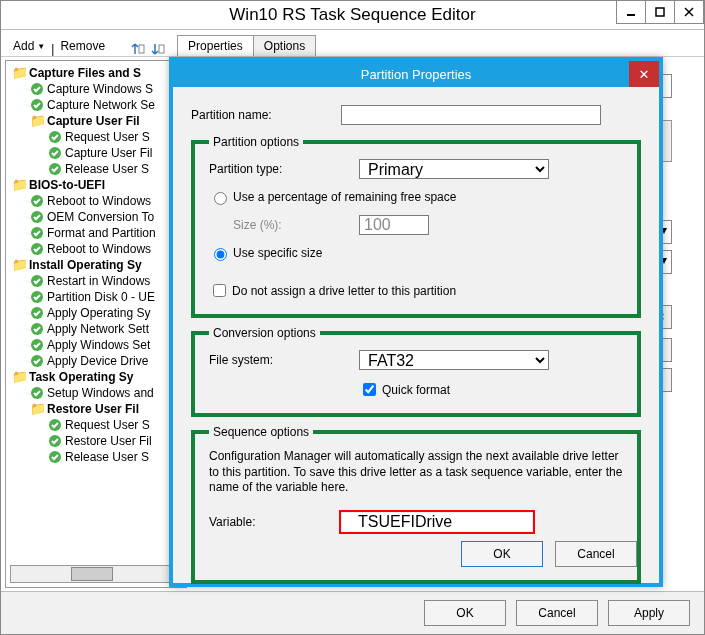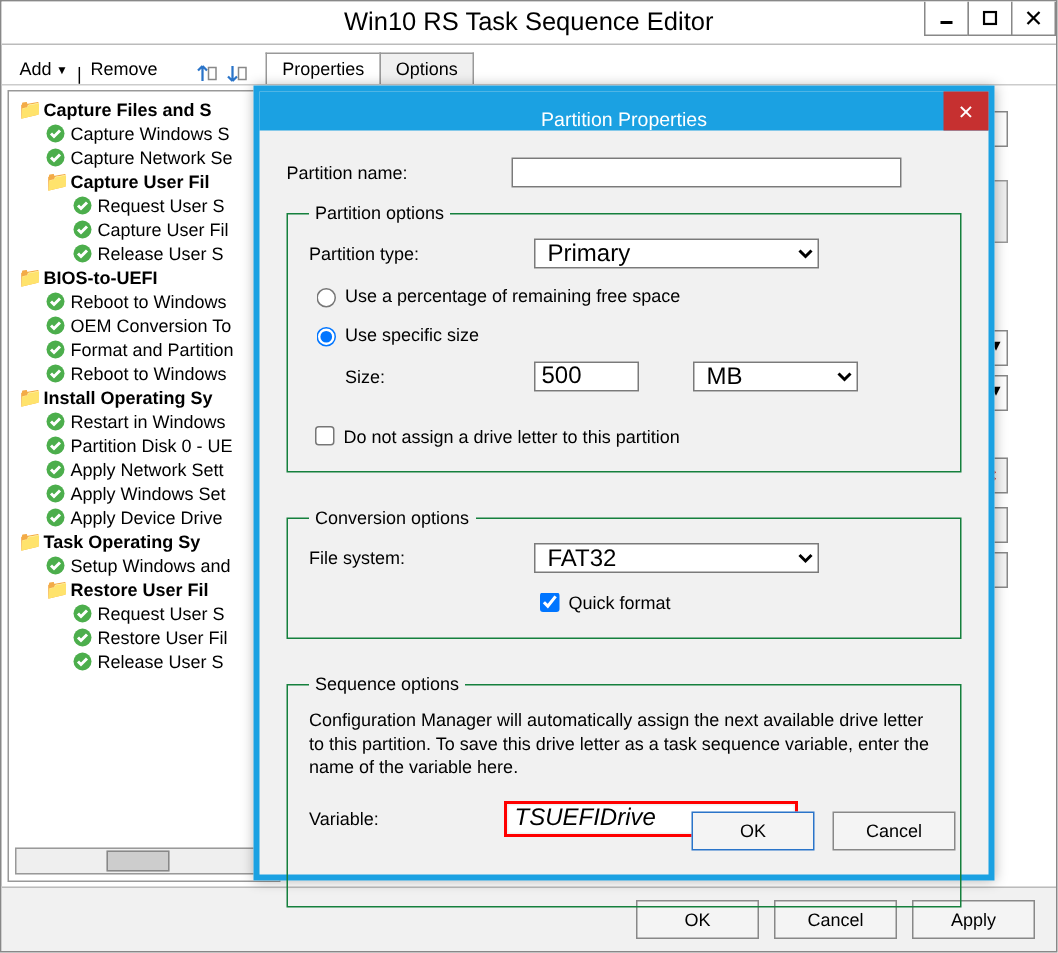--- a/index.html
+++ b/index.html
@@ -29,27 +29,27 @@
   .r-field{position:absolute;border:1px solid #888;background:#fff;height:22px}
   .r-text{position:absolute;font-size:12px}
   .r-scroll{position:absolute;right:0;width:16px;border:1px solid #999;background:#efefef}
   .mini-row{position:absolute;display:flex;gap:4px}
   .mini-btn{width:22px;height:22px;border:1px solid #888;display:flex;align-items:center;justify-content:center;background:#f4f4f4}
   .list-box{position:absolute;border:1px solid #888;background:#fff}
   .list-sel{background:#39f;height:18px;margin-top:4px}
   .bottom-bar{position:absolute;left:0;right:0;bottom:0;height:42px;border-top:1px solid #bbb;background:#f1f1f1;display:flex;align-items:center;justify-content:flex-end;padding-right:14px;gap:10px}
   .btn{width:80px;height:24px;border:1px solid #888;background:#f4f4f4;display:flex;align-items:center;justify-content:center}
   .modal{position:absolute;top:56px;left:168px;width:494px;height:530px;background:#f1f1f1;border:4px solid #1ba1e2;box-sizing:border-box;box-shadow:0 0 8px rgba(0,0,0,.3)}
-  .modal-header{height:26px;background:#1ba1e2;color:#fff;display:flex;align-items:flex-end;justify-content:center;position:relative;font-size:13px}
+  .modal-header{height:26px;background:#1ba1e2;color:#fff;display:flex;align-items:center;justify-content:center;position:relative;font-size:13px}
   .modal-close{position:absolute;right:0;top:0;width:30px;height:26px;background:#c63030;color:#fff;display:flex;align-items:center;justify-content:center;font-size:13px}
   .modal-body{padding:18px;position:relative;height:calc(100% - 26px);box-sizing:border-box}
   .row{display:flex;align-items:center;margin-bottom:10px}
   .lbl{width:150px}
   .dis{color:#888}
-  fieldset{border:1px solid #15803d;padding:10px 14px 14px;margin:0 0 23px}
+  fieldset{border:4px solid #15803d;padding:10px 14px 14px;margin:0 0 8px}
   legend{padding:0 4px}
   .txt,.sel,.num{height:20px;border:1px solid #7a7a7a;background:#fff;padding:0 4px;font-family:inherit;font-size:16px;box-sizing:border-box}
   .txt{width:250px}
   .sel{width:190px}
   .num{width:70px;margin-right:6px}
   .radio,.chk{margin-right:6px}
   .adv-text{line-height:1.3;margin-bottom:14px}
   .var-highlight{border:2px solid red;padding:1px;display:inline-block}
   .modal-btns{position:absolute;bottom:16px;right:22px;display:flex;gap:12px}
   svg{display:block}
@@ -201,20 +201,27 @@
           <circle cx="7" cy="7" r="6" fill="#4cae4c"></circle>
           <path d="M4 7l2 2 4-4" stroke="#fff" stroke-width="2" fill="none"></path>
         </svg>
         <span>Partition Disk 0 - UE</span>
       </div>
     <div class="tree-row ind2">
         <svg class="ico">
           <circle cx="7" cy="7" r="6" fill="#4cae4c"></circle>
           <path d="M4 7l2 2 4-4" stroke="#fff" stroke-width="2" fill="none"></path>
         </svg>
+        <span>Apply Operating Sy</span>
+      </div>
+    <div class="tree-row ind2">
+        <svg class="ico">
+          <circle cx="7" cy="7" r="6" fill="#4cae4c"></circle>
+          <path d="M4 7l2 2 4-4" stroke="#fff" stroke-width="2" fill="none"></path>
+        </svg>
         <span>Apply Network Sett</span>
       </div>
     <div class="tree-row ind2">
         <svg class="ico">
           <circle cx="7" cy="7" r="6" fill="#4cae4c"></circle>
           <path d="M4 7l2 2 4-4" stroke="#fff" stroke-width="2" fill="none"></path>
         </svg>
         <span>Apply Windows Set</span>
       </div>
     <div class="tree-row ind2">
@@ -323,29 +330,27 @@
     <fieldset>
       <legend>Partition options</legend>
       <div class="row">
         <span class="lbl">Partition type:</span>
         <select class="sel"><option>Primary</option></select>
       </div>
       <div class="row">
         <input type="radio" class="radio" style="">
         <span>Use a percentage of remaining free space</span>
       </div>
+      <div class="row" style="padding-left:24px">
+        <span class="lbl dis" style="width:126px">Size (%):</span>
+        <input class="num dis" disabled="" value="100" style="">
+      </div>
       <div class="row">
         <input type="radio" class="radio" checked="" style="">
         <span>Use specific size</span>
-      </div>
-      <div class="row" style="padding-left:24px">
-        <span class="lbl" style="width:126px">Size:</span>
-        <input class="num" value="500" style="">
-        <span style="width:30px"></span>
-        <select class="sel" style="width:110px"><option>MB</option></select>
       </div>
       <div class="row" style="margin-top:20px;margin-bottom:0">
         <input type="checkbox" class="chk" style="">
         <span>Do not assign a drive letter to this partition</span>
       </div>
     </fieldset>
 
     <fieldset>
       <legend>Conversion options</legend>
       <div class="row">
@@ -357,21 +362,21 @@
         <span>Quick format</span>
       </div>
     </fieldset>
 
     <fieldset style="padding-bottom:46px">
       <legend>Sequence options</legend>
       <div class="adv-text">Configuration Manager will automatically assign the next available drive letter to this partition. To save this drive letter as a task sequence variable, enter the name of the variable here.</div>
       <div class="row" style="margin-bottom:0">
         <span class="lbl" style="width:130px">Variable:</span>
         <span class="var-highlight">
-          <input class="txt" style="width: 190px; border: none; padding: 2px 4px; height: 18px; font-style: italic;" value="TSUEFIDrive">
+          <input class="txt" style="width: 190px; border: none; padding: 2px 16px; height: 18px;" value="TSUEFIDrive">
         </span>
       </div>
     </fieldset>
 
     <div class="modal-btns">
       <div class="btn" style="border-color:#2a74c9">OK</div>
       <div class="btn">Cancel</div>
     </div>
   </div>
 </div>

